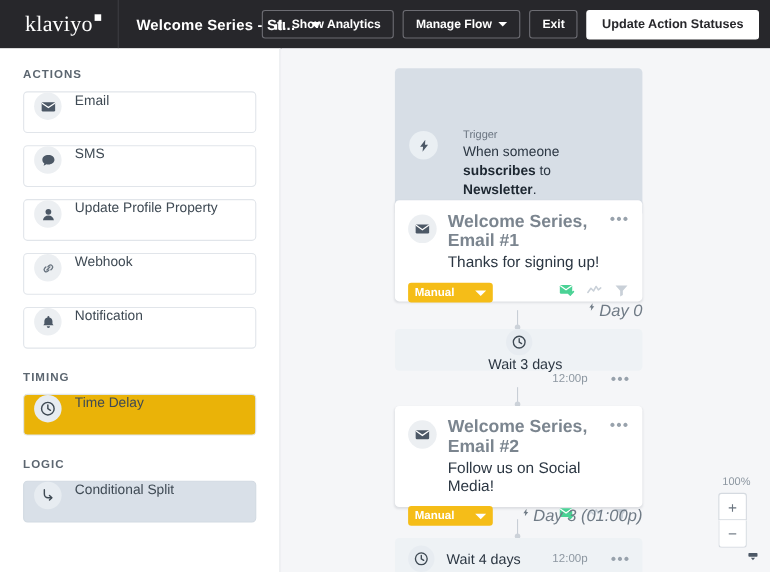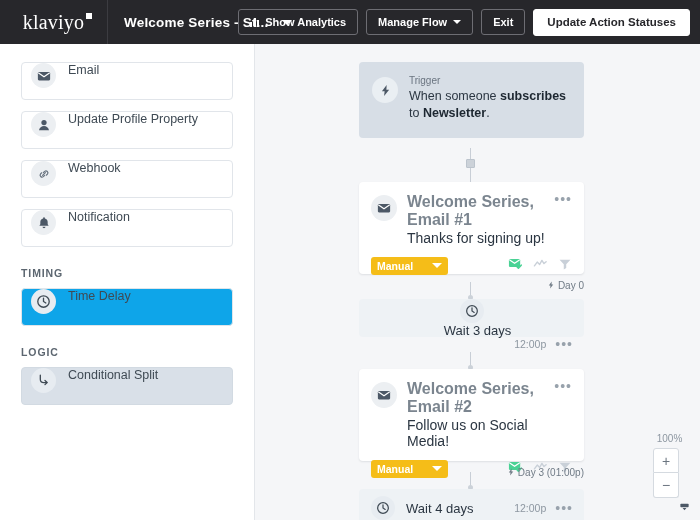--- a/index.html
+++ b/index.html
@@ -68,21 +68,21 @@
   .sec-title {
     font-size: 10.5px; font-weight: bold; color: #5c6670;
     letter-spacing: .9px; padding-left: 21px; margin-bottom: 9px;
   }
   .sec-title.gap { margin-top: 20px; }
   .palette-item {
     margin: 0 21px 11px 21px; height: 38px;
     border: 1px solid #e1e5ea; border-radius: 4px; background: #ffffff;
     display: flex; align-items: flex-start; padding-left: 9px; cursor: pointer;
   }
-  .palette-item.tint-light { background: #0ea5e9; border-color: #dfe5ea; }
+  .palette-item.tint-light { background: #eab308; border-color: #dfe5ea; }
   .palette-item.tint-dark  { background: #d9e0e8; border-color: #d2dae2; }
   .pi-icon {
     width: 25px; height: 25px; border-radius: 50%; background: #eceff2;
     display: flex; align-items: center; justify-content: center;
     margin-right: 12px; flex: none;
   }
   .palette-item.tint-light .pi-icon,
   .palette-item.tint-dark  .pi-icon { background: #e7ecf1; }
   .pi-label { font-size: 12.5px; color: #3f4a54; }
 
@@ -110,21 +110,21 @@
   }
   .node.trigger {
     background: #d7dee6; box-shadow: none; padding: 13px 15px 16px 13px;
   }
   .node.delay {
     background: #eef2f5; box-shadow: none; height: 38px;
     display: flex; align-items: center; padding: 0 11px 0 12px;
   }
   .node.email { padding: 11px 12px 0 12px; }
 
-  .trig-row { display: flex; gap: 11px; }
+  .trig-row { display: flex; gap: 23px; margin-top: 42px; }
   .trig-icon {
     width: 26px; height: 26px; border-radius: 50%; background: #eaeff3;
     display: flex; align-items: center; justify-content: center; flex: none;
     margin-top: 2px;
   }
   .trig-label { font-size: 10px; color: #6a7480; margin-bottom: 2px; }
   .trig-text { font-size: 12.5px; color: #2b3642; line-height: 1.35; }
   .trig-text b { font-weight: bold; color: #1d2731; }
 
   .em-head { display: flex; gap: 10px; position: relative; }
@@ -145,26 +145,26 @@
   }
   .badge {
     display: inline-flex; align-items: center; gap: 19px;
     background: #f5bd18; color: #ffffff; font-size: 10.5px; font-weight: bold;
     border-radius: 3px; padding: 3px 6px; cursor: pointer;
   }
   .badge .caret-down { border-top-color: #ffffff; }
   .em-icons { display: flex; align-items: center; gap: 10px; }
 
   .day-label {
-    position: absolute; right: 0; font-size: 10px; color: #707b86;
-    display: flex; gap: 3px; white-space: nowrap;
+    position: absolute; right: 0; font-size: 15px; color: #707b86;
+    display: flex; gap: 3px; white-space: nowrap; font-style: italic;
   }
   .delay-label { font-size: 13px; color: #2b3642; margin-left: 11px; }
   .delay-right {
-    margin-left: auto; display: flex; align-items: center; gap: 9px;
+    margin-left: auto; display: flex; align-items: center; gap: 21px;
     font-size: 10.5px; color: #8d97a1;
   }
   .delay-icon {
     width: 24px; height: 24px; border-radius: 50%; background: #e7ecf1;
     display: flex; align-items: center; justify-content: center; flex: none;
   }
 
   
   .zoom-ctl { position: absolute; right: 14px; bottom: 22px; width: 33px; }
   .zoom-pct {
@@ -214,31 +214,40 @@
         <span>Exit</span>
       </button>
       <button class="tb-btn primary">
         <span>Update Action Statuses</span>
       </button>
     </div>
   </div>
 
   <div class="sidebar">
 
+    <div class="sec-title">ACTIONS</div>
 
     <div class="palette-item">
       <span class="pi-icon">
         <svg width="14" height="14" viewBox="0 0 16 16">
             <rect x="1" y="3.5" width="14" height="9.5" rx="1.3" fill="#4c5866"></rect>
             <path d="M1.8 4.6l6.2 4.3 6.2-4.3" stroke="#ffffff" stroke-width="1.3" fill="none" stroke-linecap="round"></path>
           </svg>
       </span>
       <span class="pi-label">Email</span>
     </div>
 
+    <div class="palette-item">
+      <span class="pi-icon">
+        <svg width="14" height="14" viewBox="0 0 16 16">
+            <path d="M8 2.2c3.6 0 6.3 2.1 6.3 4.9S11.6 12 8 12c-.7 0-1.4-.08-2-.23l-3 1.5.8-2.3C2.4 10.1 1.7 8.7 1.7 7.1 1.7 4.3 4.4 2.2 8 2.2z" fill="#4c5866"></path>
+          </svg>
+      </span>
+      <span class="pi-label">SMS</span>
+    </div>
 
     <div class="palette-item">
       <span class="pi-icon">
         <svg width="14" height="14" viewBox="0 0 16 16">
             <circle cx="8" cy="5.2" r="3" fill="#4c5866"></circle>
             <path d="M2.3 14c.4-3.2 2.9-5 5.7-5s5.3 1.8 5.7 5z" fill="#4c5866"></path>
           </svg>
       </span>
       <span class="pi-label">Update Profile Property</span>
     </div>

